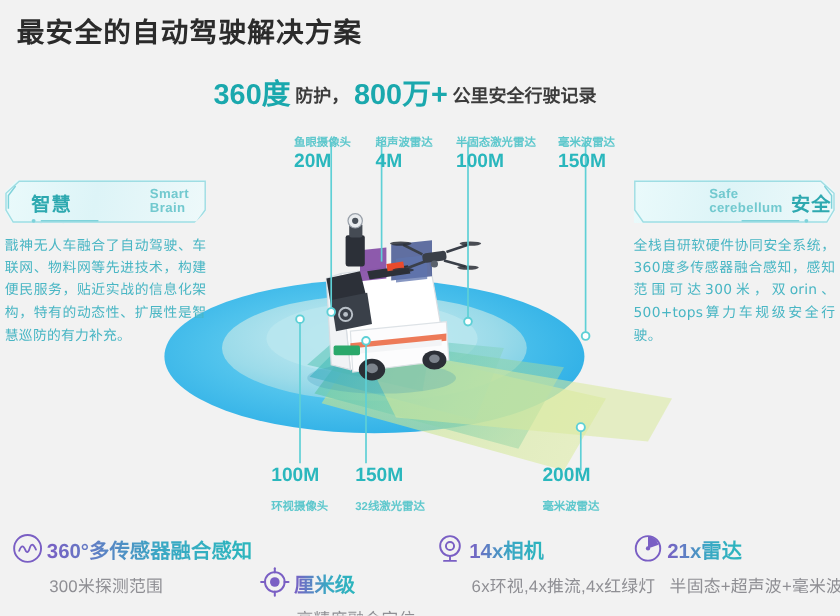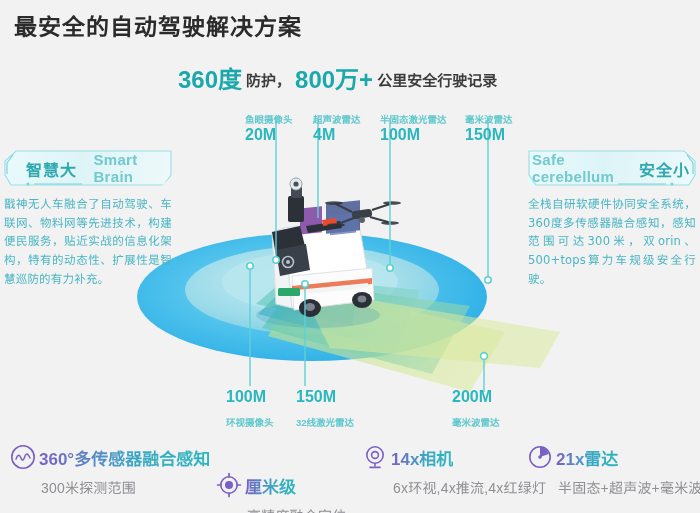--- a/index.html
+++ b/index.html
@@ -44,24 +44,24 @@
   .panel{position:absolute;width:168px;}
   .panel.left{left:4px;top:150px;}
   .panel.right{left:528px;top:150px;}
   .badge{
     position:relative;height:36px;
     display:flex;align-items:center;
     background:linear-gradient(100deg,#eafafb 0%,#ddf4f7 45%,#eef9fa 100%);
   }
   .badge .cn{font-size:16px;font-weight:bold;color:#2ea9b0;
      font-family:"DejaVu Serif","Liberation Serif",serif;letter-spacing:1px;margin-top:26px;}
-  .badge .en{font-size:15px;color:#72c9cf;font-weight:bold;letter-spacing:.3px;}
+  .badge .en{font-size:11px;color:#72c9cf;font-weight:bold;letter-spacing:.3px;margin-left:43px;}
   .panel.left .badge{padding-left:22px;clip-path:polygon(10px 0,100% 0,100% 72%,94% 100%,6px 100%,0 72%,0 28%);}
   .panel.left .badge .cn{margin-right:7px;}
-  .panel.right .badge{padding-left:4px;justify-content:flex-start;clip-path:polygon(0 0,calc(100% - 10px) 0,100% 28%,100% 72%,calc(100% - 6px) 100%,0 100%);}
+  .panel.right .badge{padding-left:20px;justify-content:flex-start;clip-path:polygon(0 0,calc(100% - 10px) 0,100% 28%,100% 72%,calc(100% - 6px) 100%,0 100%);}
   .panel.right .badge .en{margin-right:7px;}
   .badge-frame{position:absolute;inset:0;pointer-events:none;}
   .panel-body{
     margin-top:9px;font-size:11.5px;line-height:1.62;color:#49b6c4;
     text-align:justify;letter-spacing:.2px;
     font-family:"DejaVu Sans","Liberation Sans",sans-serif;
   }
   .panel.right .panel-body{text-align:justify;}
 
   

